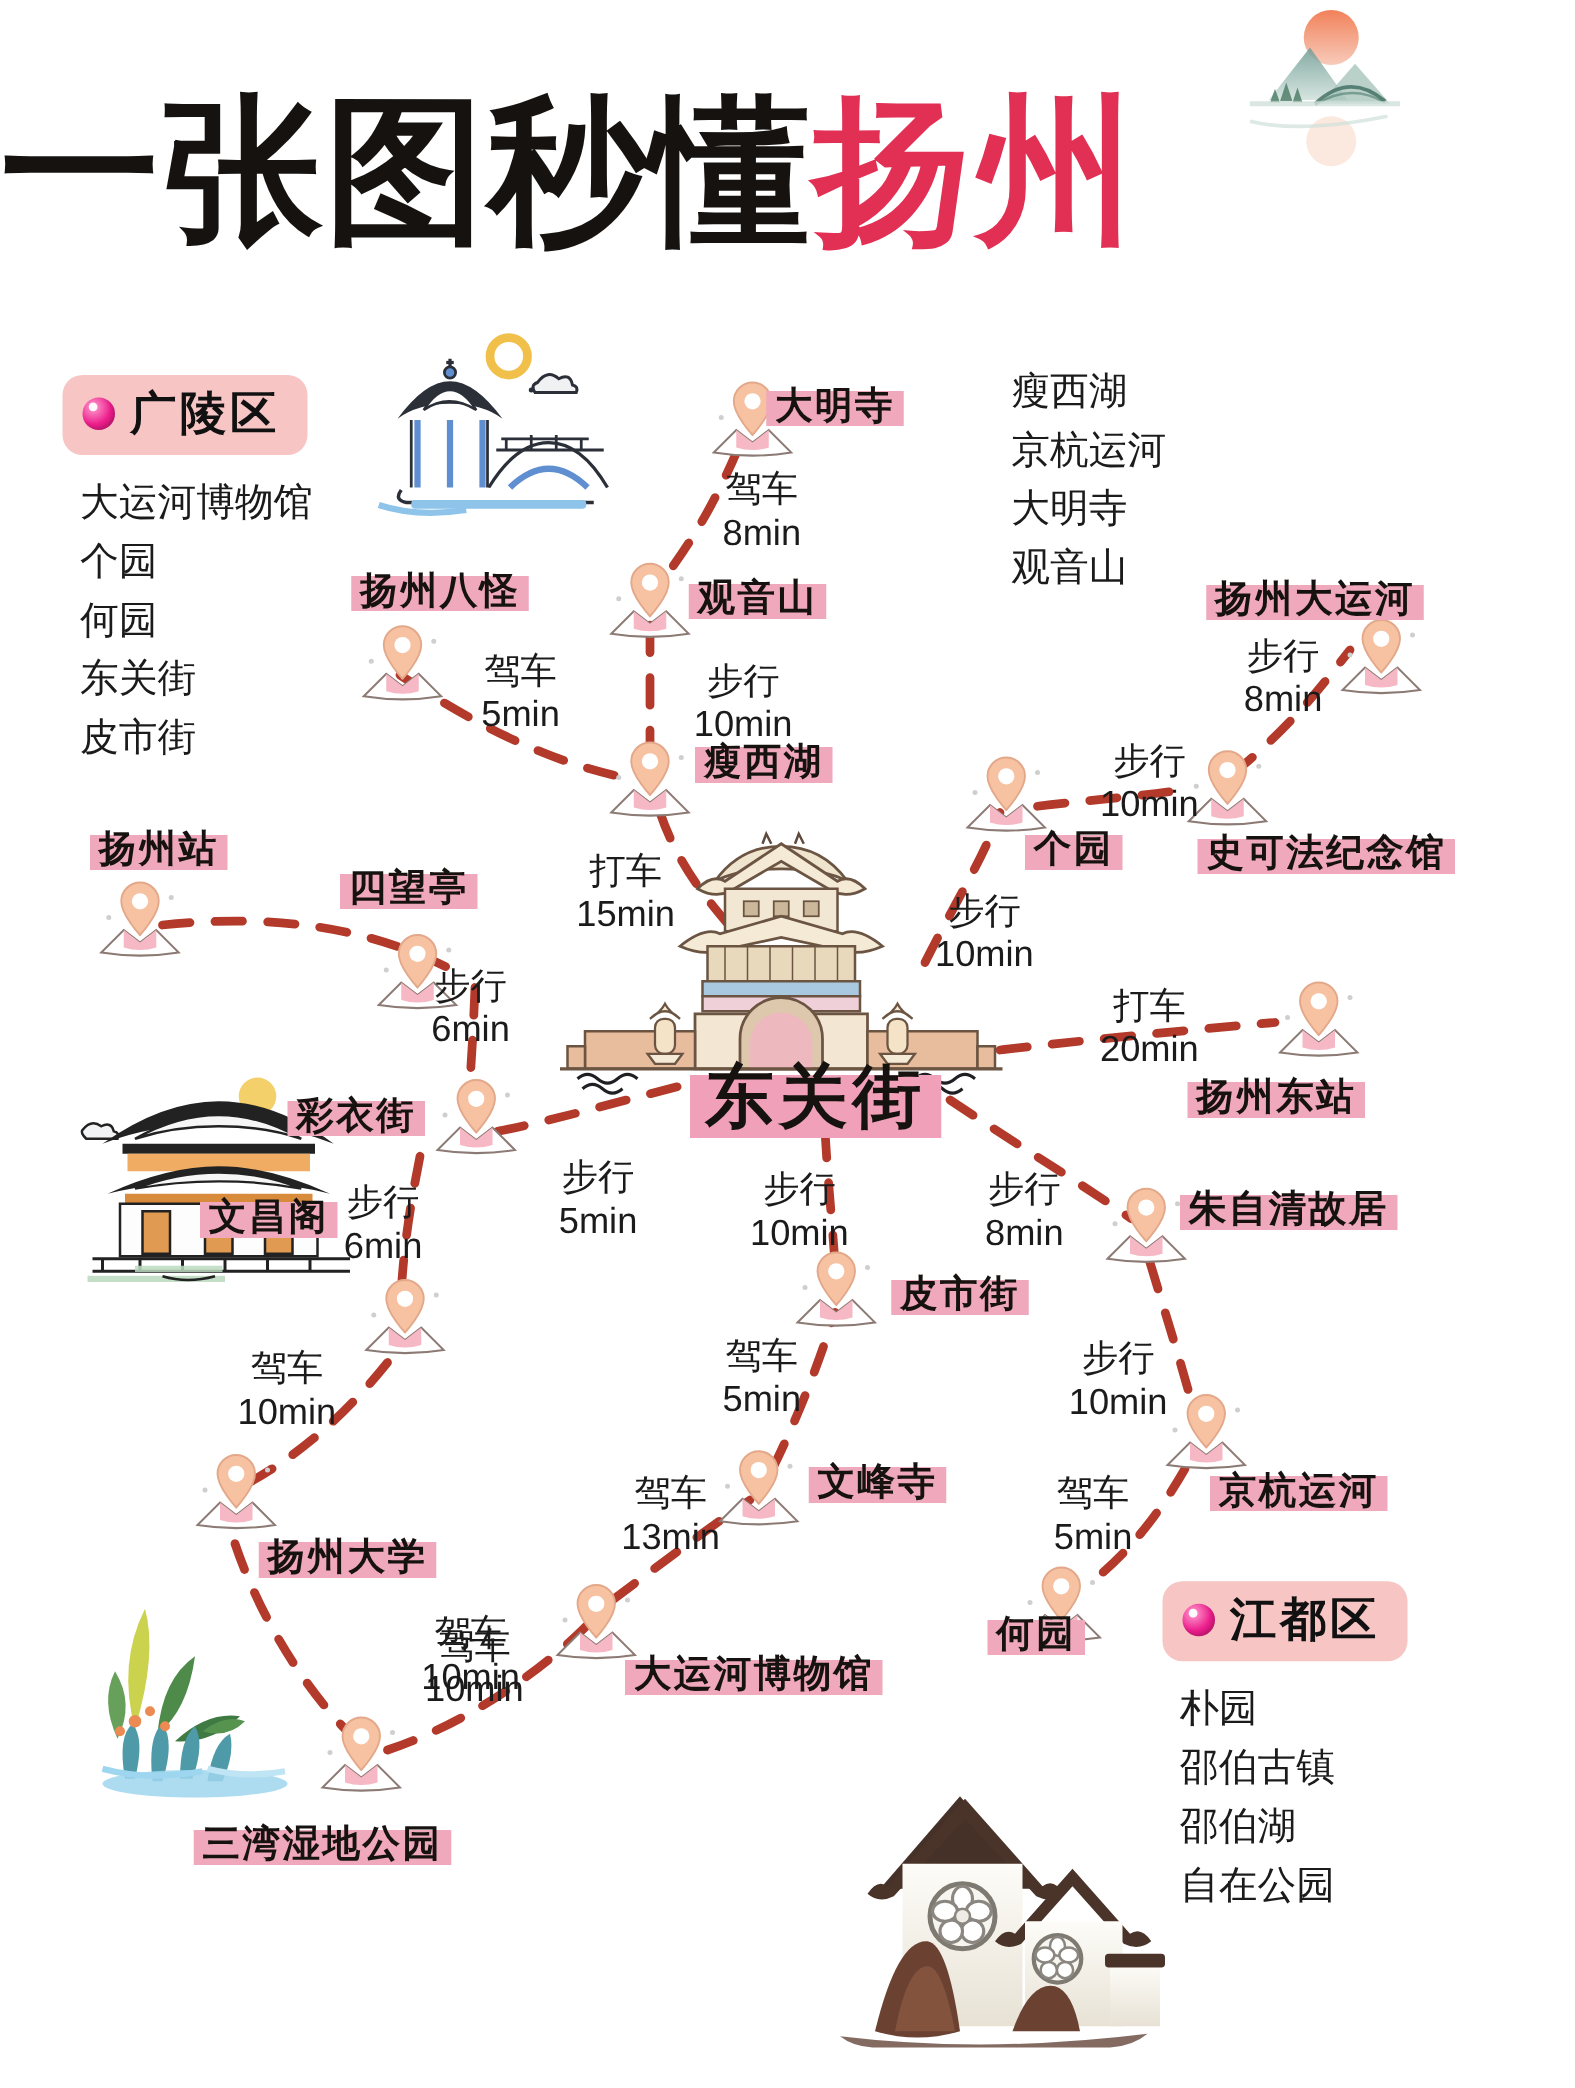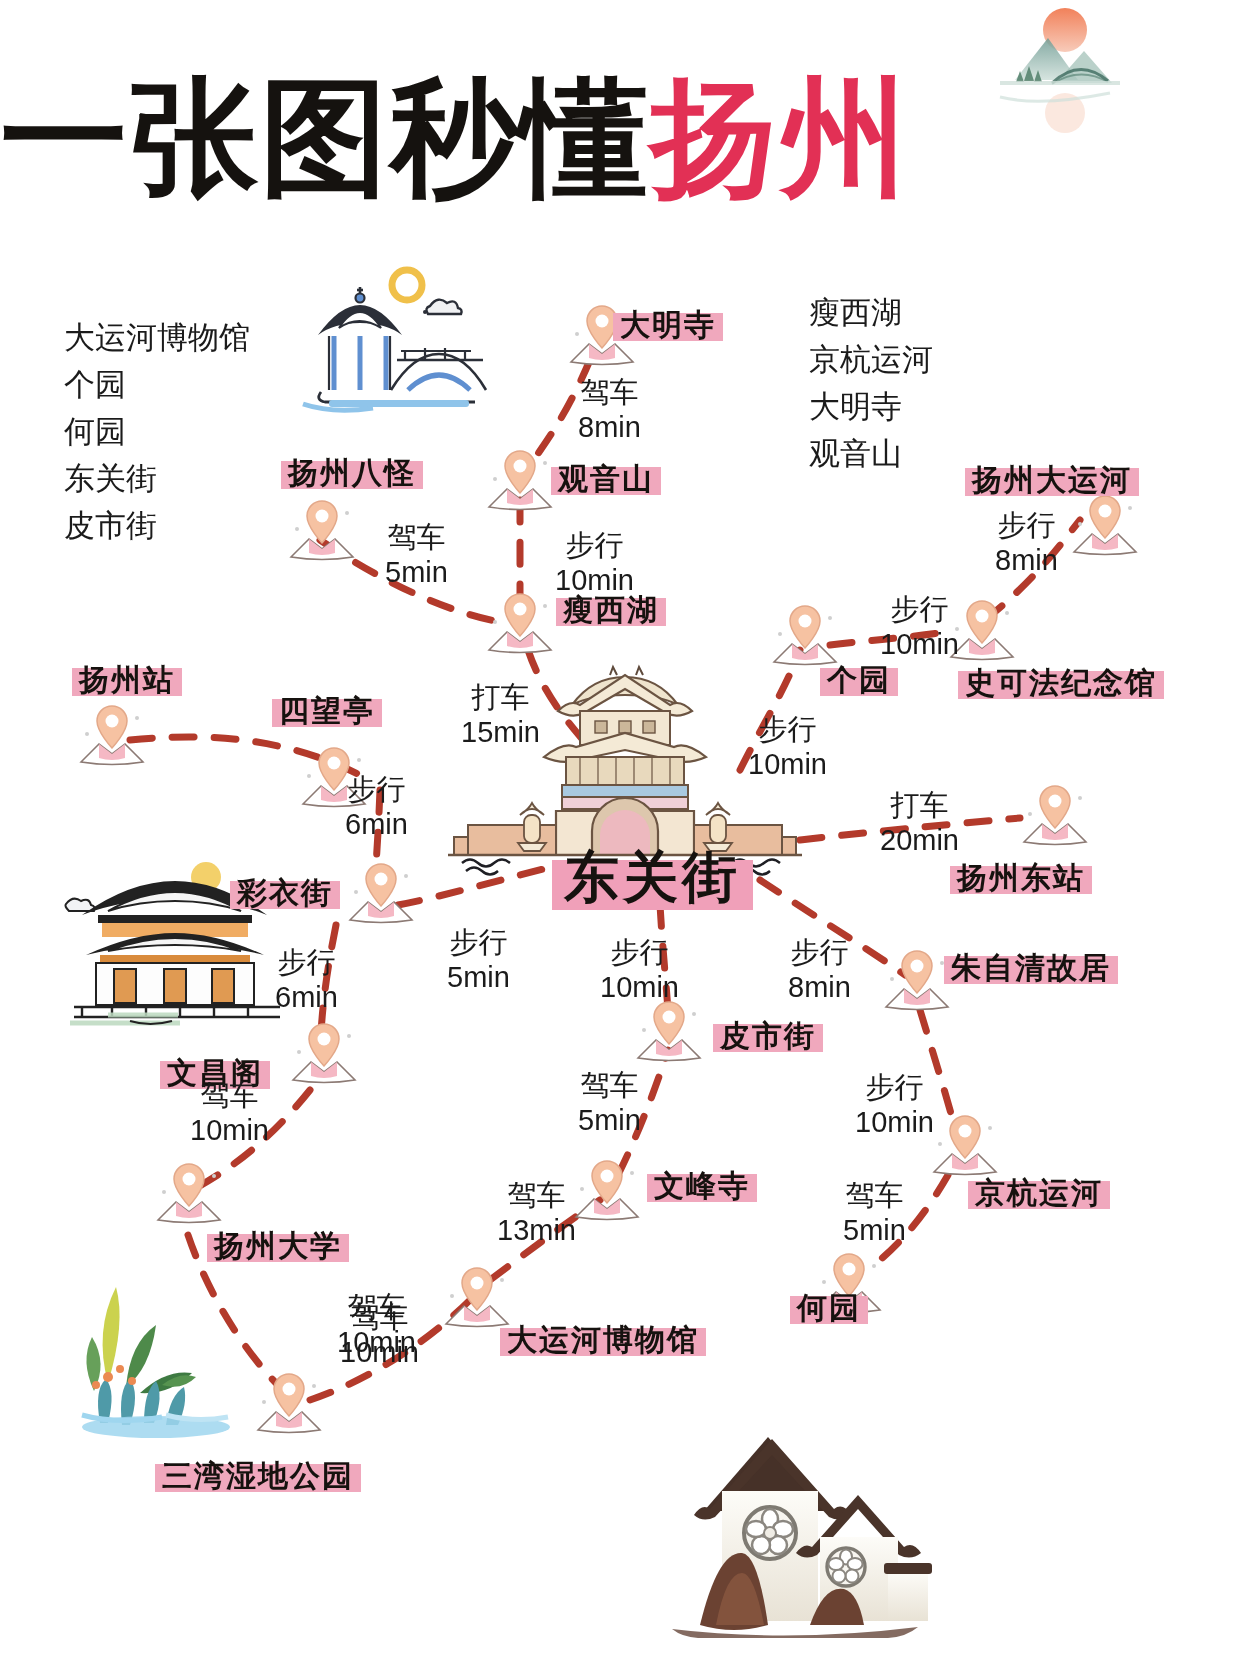--- a/index.html
+++ b/index.html
@@ -629,21 +629,21 @@
     </svg>
   </div>
 
   <div class="place-label" style="left:613px;top:307px">大明寺</div>
   <div class="place-label" style="left:551px;top:461px">观音山</div>
   <div class="place-label" style="left:281px;top:455px">扬州八怪</div>
   <div class="place-label" style="left:556px;top:592px">瘦西湖</div>
   <div class="place-label" style="left:72px;top:662px">扬州站</div>
   <div class="place-label" style="left:272px;top:693px">四望亭</div>
   <div class="place-label" style="left:230px;top:875px">彩衣街</div>
-  <div class="place-label" style="left:160px;top:1055px">文昌阁</div>
+  <div class="place-label" style="left:160px;top:956px">文昌阁</div>
   <div class="place-label" style="left:207px;top:1228px">扬州大学</div>
   <div class="place-label" style="left:155px;top:1458px">三湾湿地公园</div>
   <div class="place-label" style="left:500px;top:1322px">大运河博物馆</div>
   <div class="place-label" style="left:647px;top:1168px">文峰寺</div>
   <div class="place-label" style="left:713px;top:1018px">皮市街</div>
   <div class="place-label big" style="left:552px;top:845px">东关街</div>
   <div class="place-label" style="left:820px;top:662px">个园</div>
   <div class="place-label" style="left:958px;top:665px">史可法纪念馆</div>
   <div class="place-label" style="left:965px;top:462px">扬州大运河</div>
   <div class="place-label" style="left:950px;top:860px">扬州东站</div>
@@ -726,32 +726,48 @@
   <div class="travel" style="left:843px;top:1178px">
       <span class="m">驾车</span>
       <span class="m">5min</span>
     </div>
   <div class="travel" style="left:340px;top:1300px">
       <span class="m">驾车</span>
       <span class="m">10min</span>
     </div>
 
   <div class="district" id="district-guangling">
+    <div class="chip">
+      <span class="dot"></span>
+      <span class="chip-label">广陵区</span>
+    </div>
     <ul>
       <li>大运河博物馆</li>
       <li>个园</li>
       <li>何园</li>
       <li>东关街</li>
       <li>皮市街</li>
     </ul>
   </div>
 
   <div class="district" id="district-hanjiang">
     <ul>
       <li>瘦西湖</li>
       <li>京杭运河</li>
       <li>大明寺</li>
       <li>观音山</li>
     </ul>
   </div>
 
+  <div class="district" id="district-jiangdu">
+    <div class="chip">
+      <span class="dot"></span>
+      <span class="chip-label">江都区</span>
+    </div>
+    <ul>
+      <li>朴园</li>
+      <li>邵伯古镇</li>
+      <li>邵伯湖</li>
+      <li>自在公园</li>
+    </ul>
+  </div>
 
 </div>
 
 </body></html>

